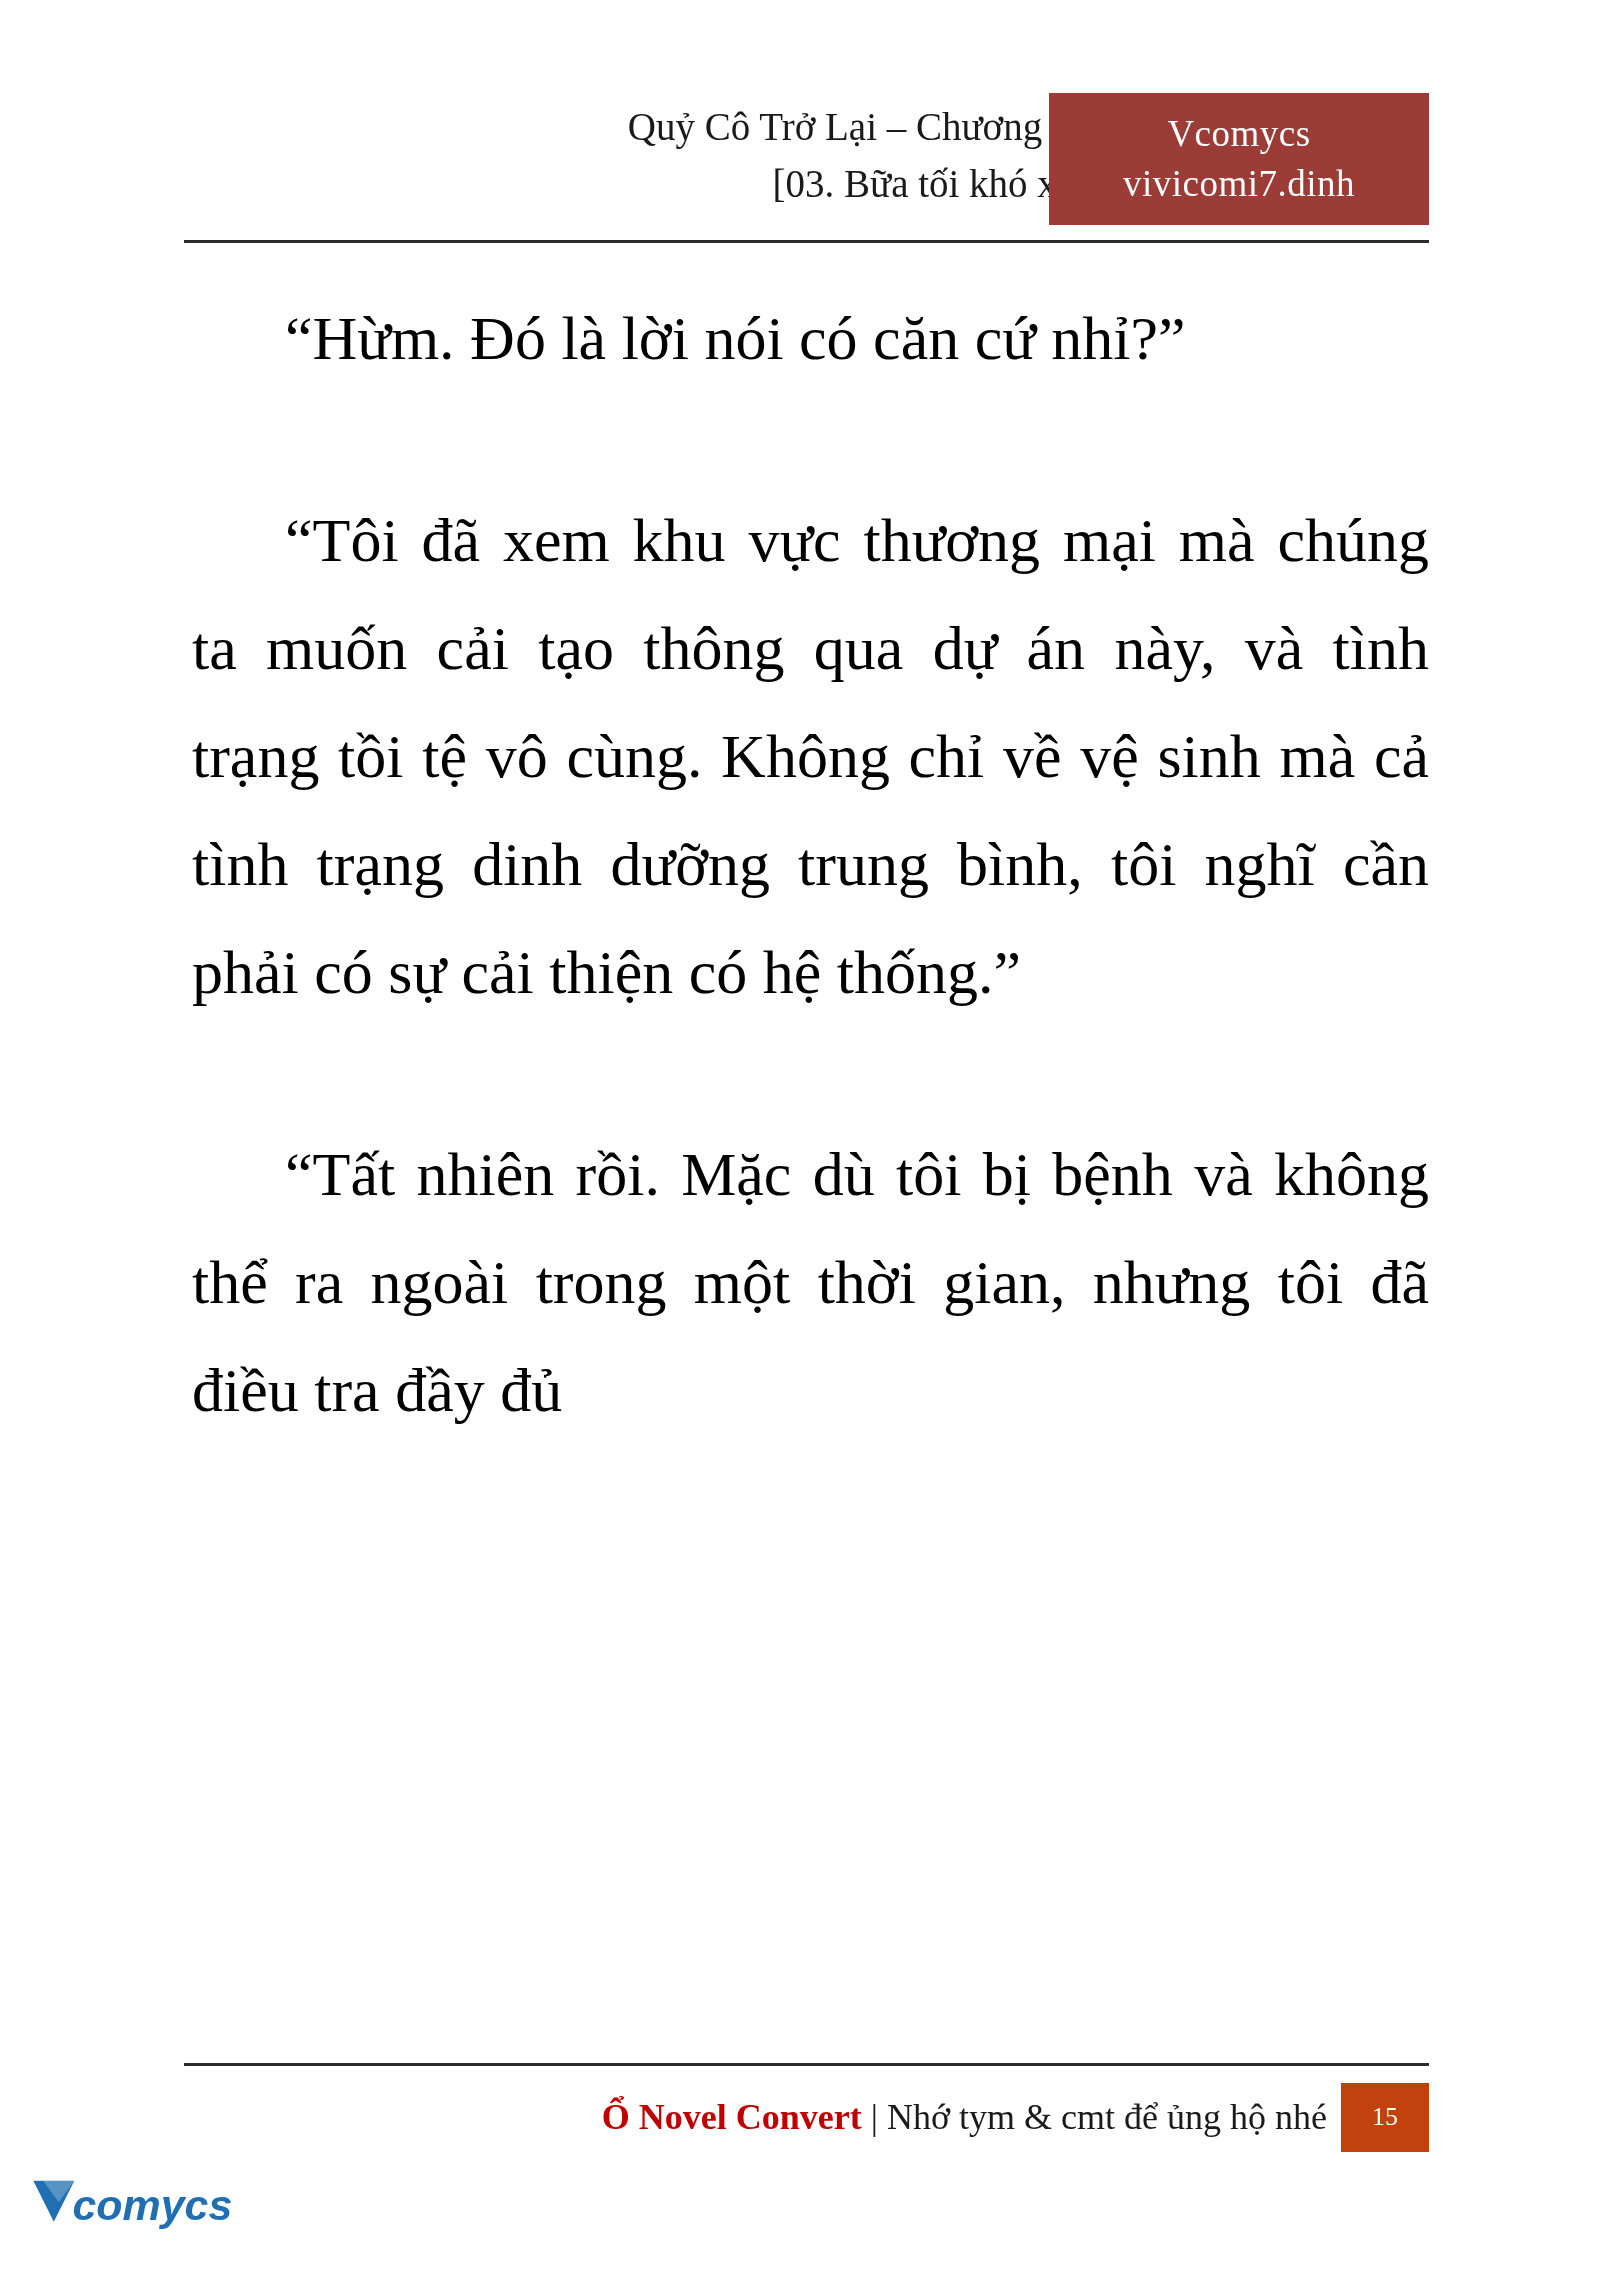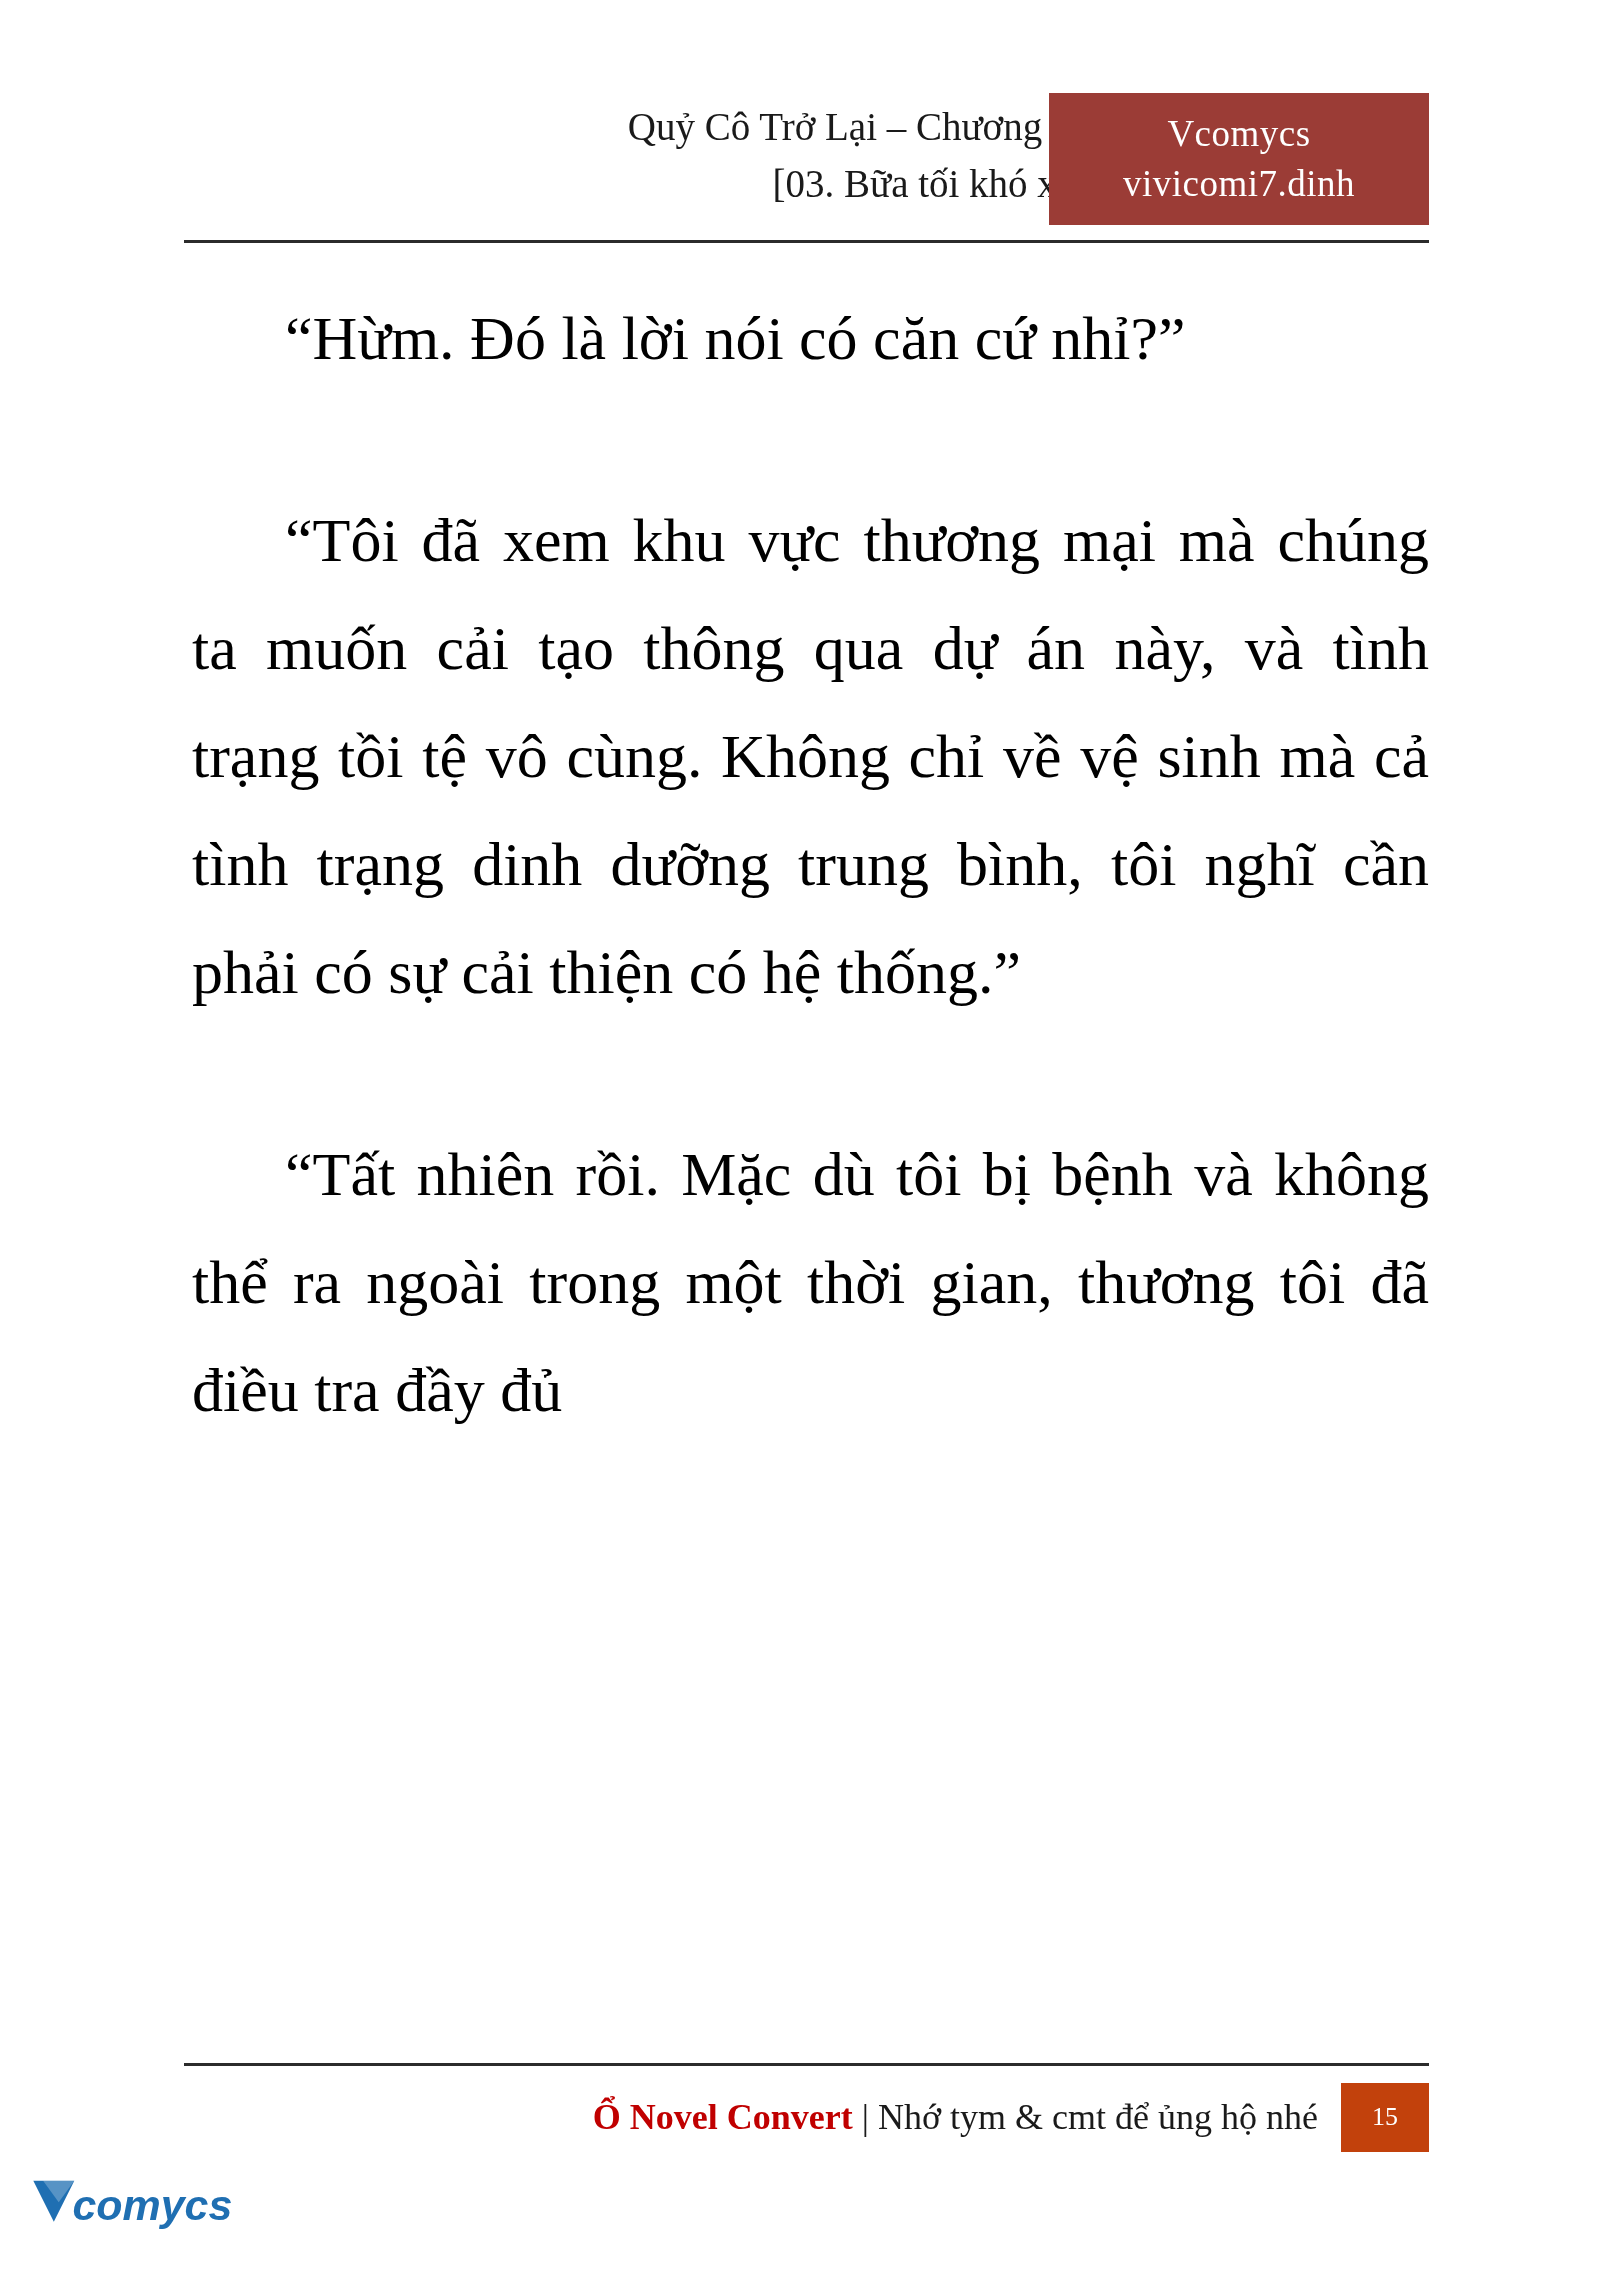--- a/index.html
+++ b/index.html
@@ -113,21 +113,21 @@
     width: 1245px;
     height: 78px;
     display: flex;
     align-items: center;
     justify-content: flex-end;
   }
   .footer-text {
     font-size: 36px;
     color: #1a1a1a;
     white-space: nowrap;
-    padding-right: 23px;
+    padding-right: 14px;
   }
   .footer-brand {
     color: #c00000;
     font-weight: bold;
   }
   .footer-sep {
     color: #1a1a1a;
   }
   .footer-page {
     width: 88px;
@@ -167,21 +167,21 @@
     <div class="header-badge">
       <span class="brand">Vcomycs</span>
       <span class="site">vivicomi7.dinh</span>
     </div>
   </div>
   <div class="header-rule"></div>
 
   <div class="content">
     <p class="para">“Hừm. Đó là lời nói có căn cứ nhỉ?”</p>
     <p class="para">“Tôi đã xem khu vực thương mại mà chúng ta muốn cải tạo thông qua dự án này, và tình trạng tồi tệ vô cùng. Không chỉ về vệ sinh mà cả tình trạng dinh dưỡng trung bình, tôi nghĩ cần phải có sự cải thiện có hệ thống.”</p>
-    <p class="para">“Tất nhiên rồi. Mặc dù tôi bị bệnh và không thể ra ngoài trong một thời gian, thương tôi đã điều tra đầy đủ</p>
+    <p class="para">“Tất nhiên rồi. Mặc dù tôi bị bệnh và không thể ra ngoài trong một thời gian, nhưng tôi đã điều tra đầy đủ</p>
   </div>
 
   <div class="footer-rule"></div>
   <div class="footer">
     <div class="footer-text">
       <span class="footer-brand">Ổ Novel Convert</span>
       <span class="footer-sep">|</span>
       <span>Nhớ tym &amp; cmt để ủng hộ nhé</span>
     </div>
     <div class="footer-page">15</div>

